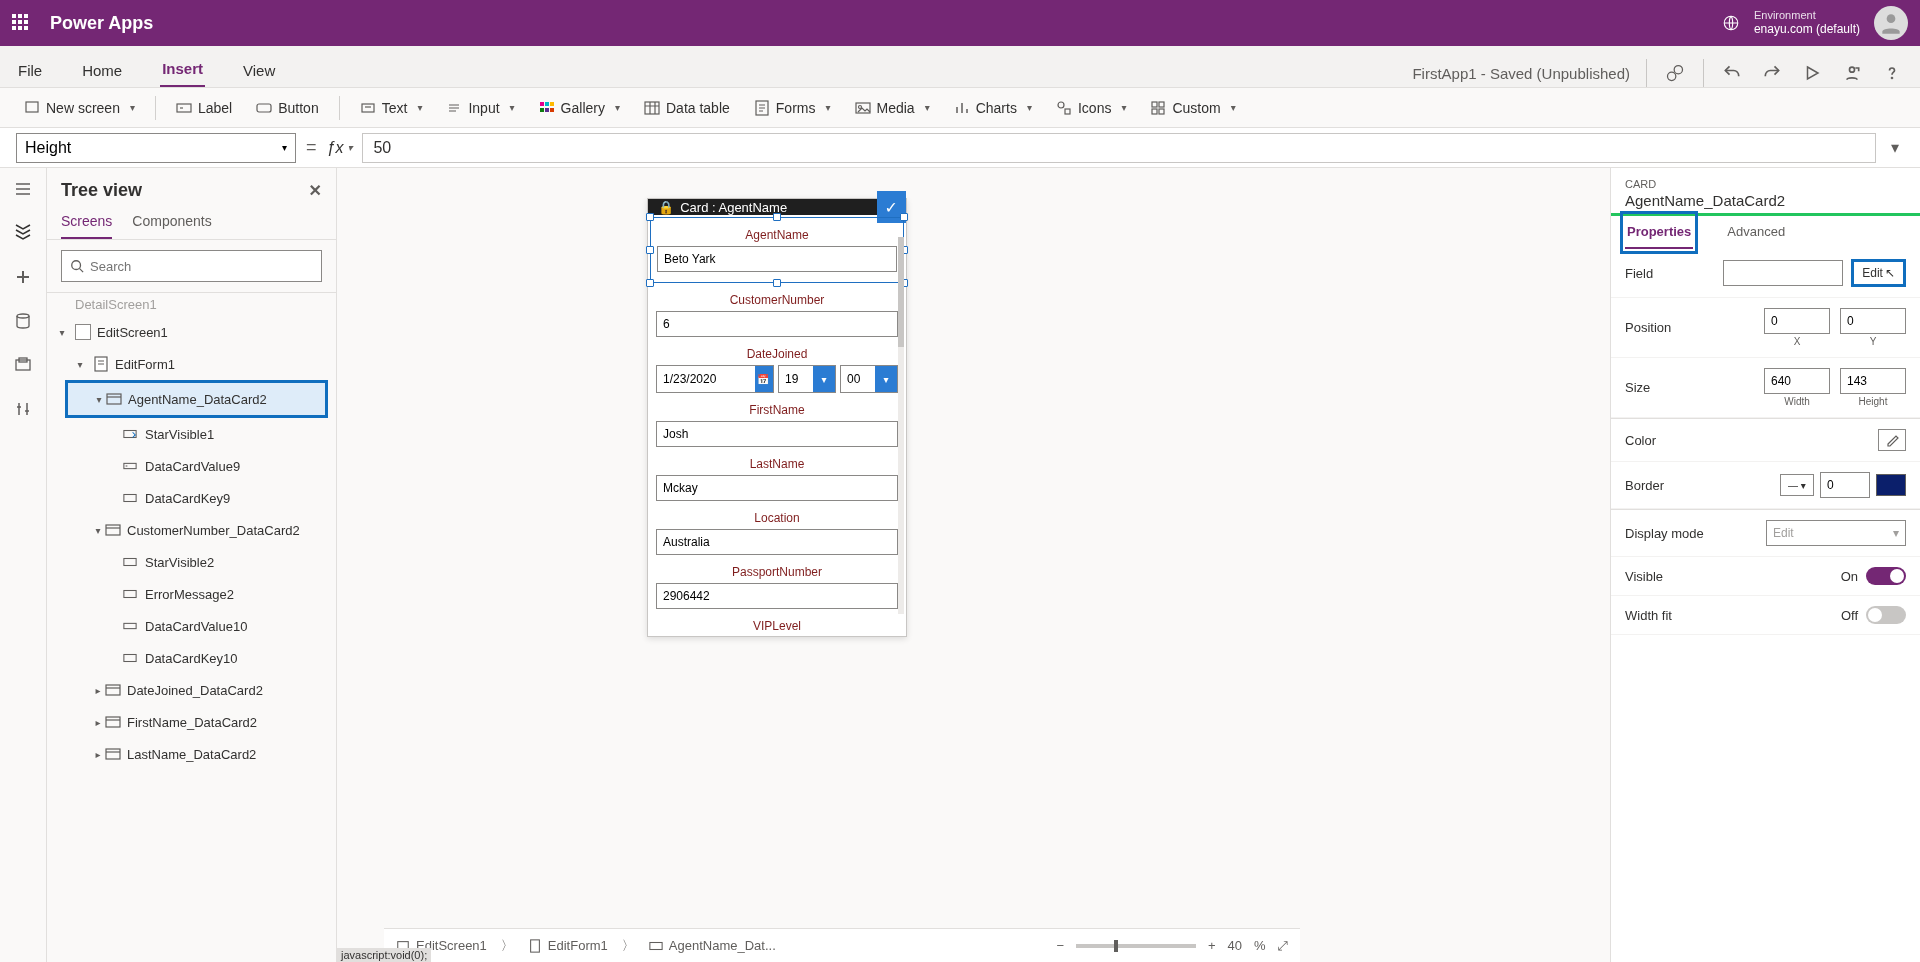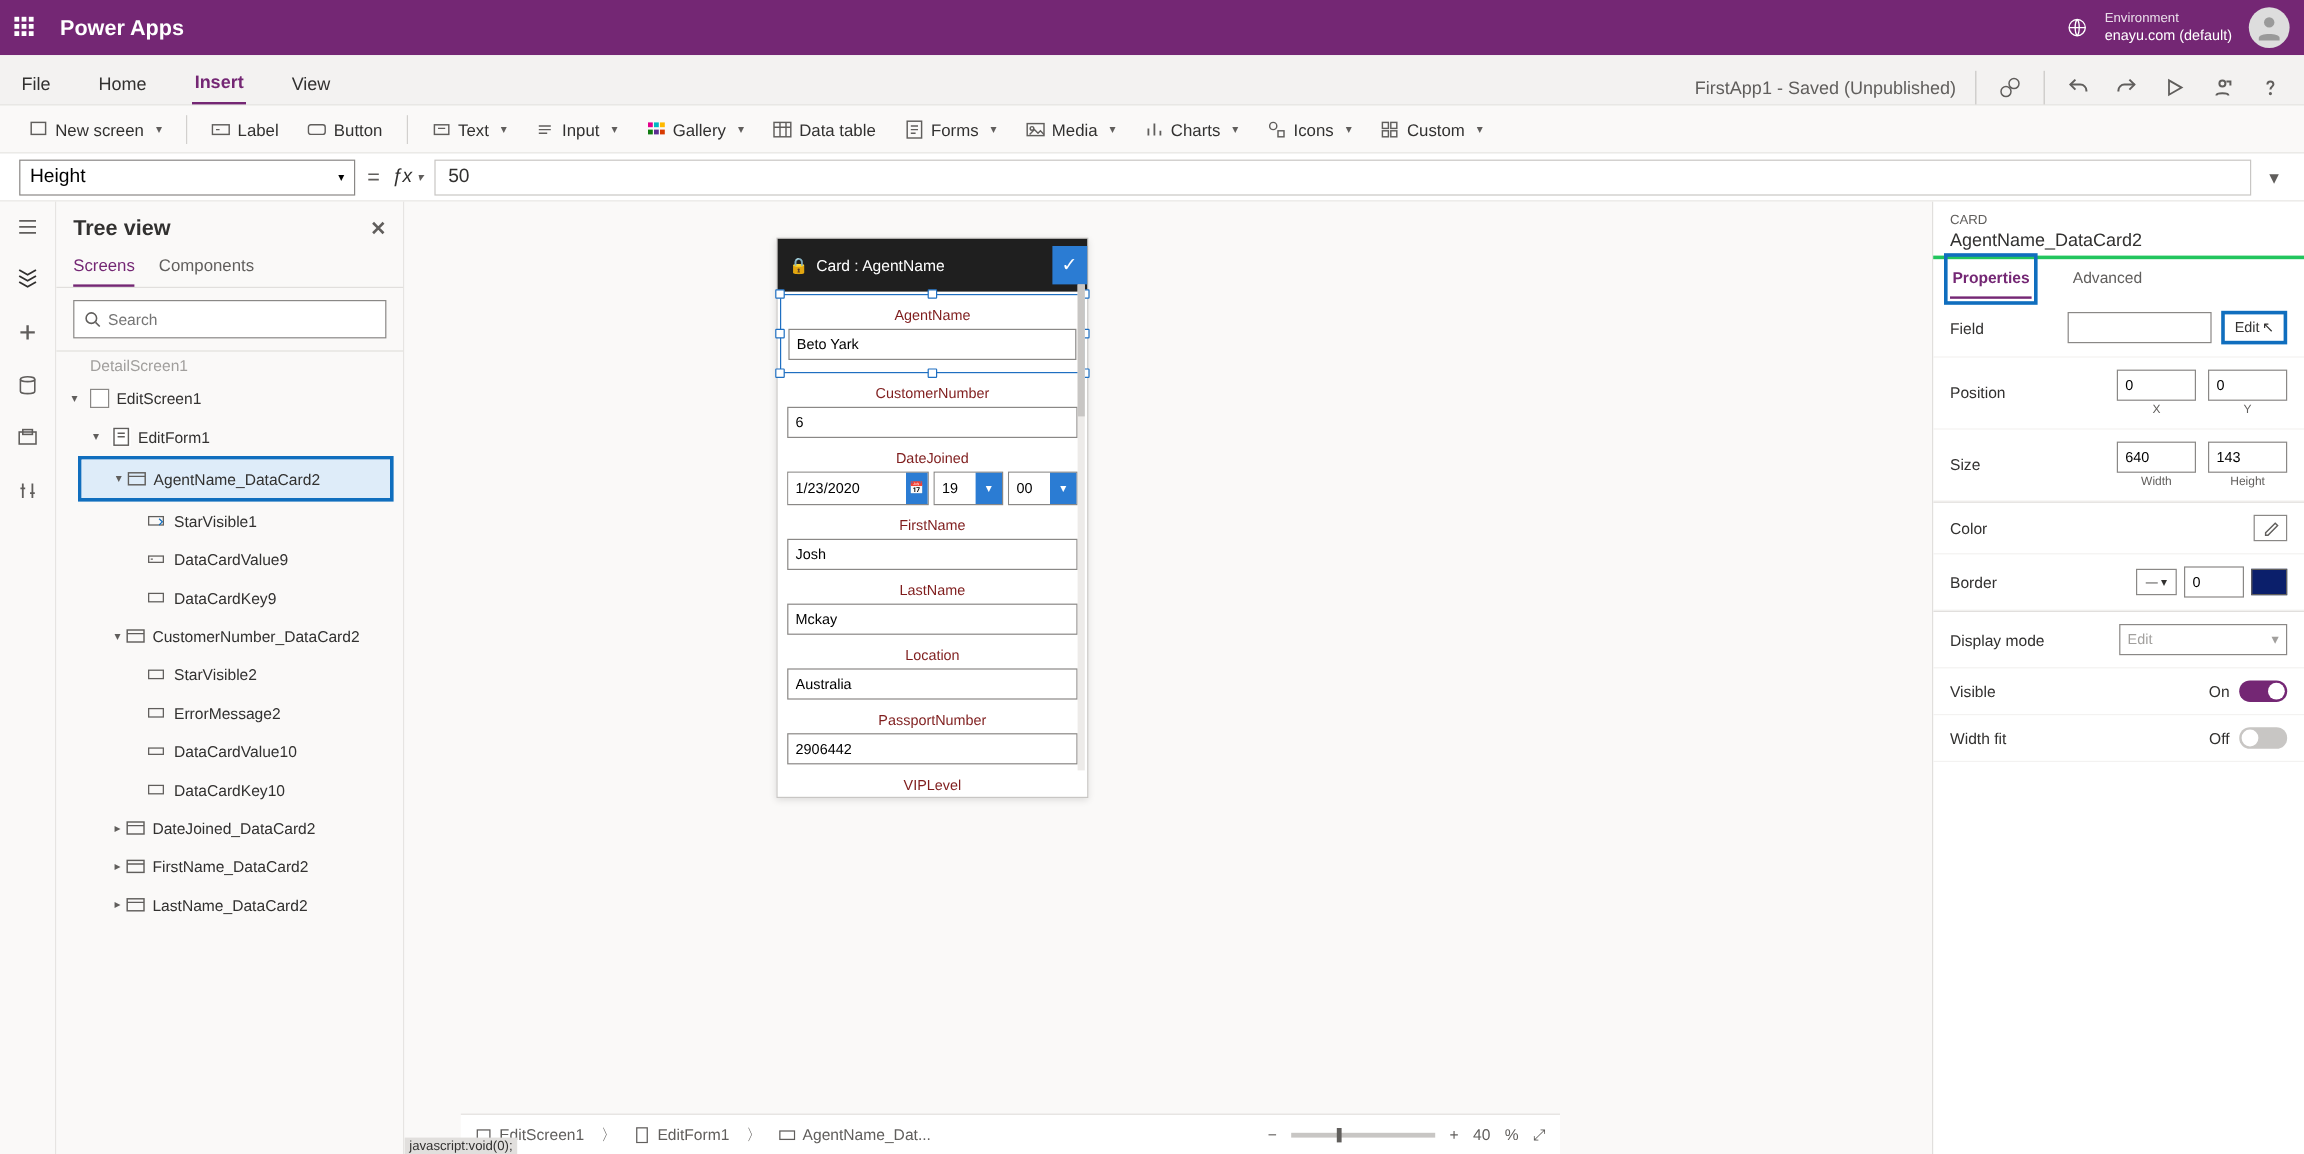--- a/index.html
+++ b/index.html
@@ -53,21 +53,21 @@
 .node .arrow{ width:14px; text-align:center; color:#605e5c; font-size:10px;}
 .node .nico{ width:16px; height:16px; margin:0 6px; border:1px solid #8a8886; background:#fff;}
 .node.selected{ background:#deecf9;}
 .sel-border{ border:3px solid #106ebe; margin: 0 8px 0 18px;}
 .ind-0{padding-left:8px;} .ind-1{padding-left:26px;} .ind-2{padding-left:44px;} .ind-3{padding-left:62px;}
 .pencil{ width:14px;height:14px;}
 .cut-top{ border-top: 1px solid #e1dfdd; color:#a19f9d; font-size:13px; padding-left:28px; height:24px; display:flex; align-items:center;}
 
 .canvas-wrap{ flex:1; position:relative; background:#faf9f8; overflow:hidden;}
 .canvas{ position:absolute; left:310px; top:30px; width:260px; background:#fff; border:1px solid #c8c6c4; box-shadow: 0 2px 6px rgba(0,0,0,0.12);}
-.card-hdr{ background:#1f1f1f; color:#fff; height:44px; display:flex; align-items:center; justify-content:space-between; padding:0 10px; font-size:13px;}
+.card-hdr{ background:#1f1f1f; color:#fff; height:16px; display:flex; align-items:center; justify-content:space-between; padding:0 10px; font-size:13px;}
 .card-hdr .lock{ margin-right:6px;}
 .card-hdr .chk{ color:#fff; font-size:16px; background:#2b7cd3; padding:4px 8px; margin:-4px -10px -4px 0; height:32px; display:flex;align-items:center;}
 .selected-card{ border:1px solid #1f6fc1; position:relative; margin:2px; padding:4px 6px 10px;}
 .handle{ width:8px; height:8px; background:#fff; border:1px solid #1f6fc1; position:absolute; border-radius:1px;}
 .h-tl{top:-5px; left:-5px;} .h-tr{top:-5px; right:-5px;} .h-bl{bottom:-5px; left:-5px;} .h-br{bottom:-5px; right:-5px;}
 .h-tm{top:-5px; left:50%; transform:translateX(-50%);} .h-bm{bottom:-5px; left:50%; transform:translateX(-50%);}
 .h-ml{top:50%; left:-5px; transform:translateY(-50%);} .h-mr{top:50%; right:-5px; transform:translateY(-50%);}
 .fld-label{ font-size:12px; color:#7f1d1d; margin:6px 0 4px;text-align:center;}
 .fld-input{ width:100%; height:26px; border:1px solid #8a8886; padding:0 6px; font-size:12px;}
 .form-row{ padding: 2px 8px;}

